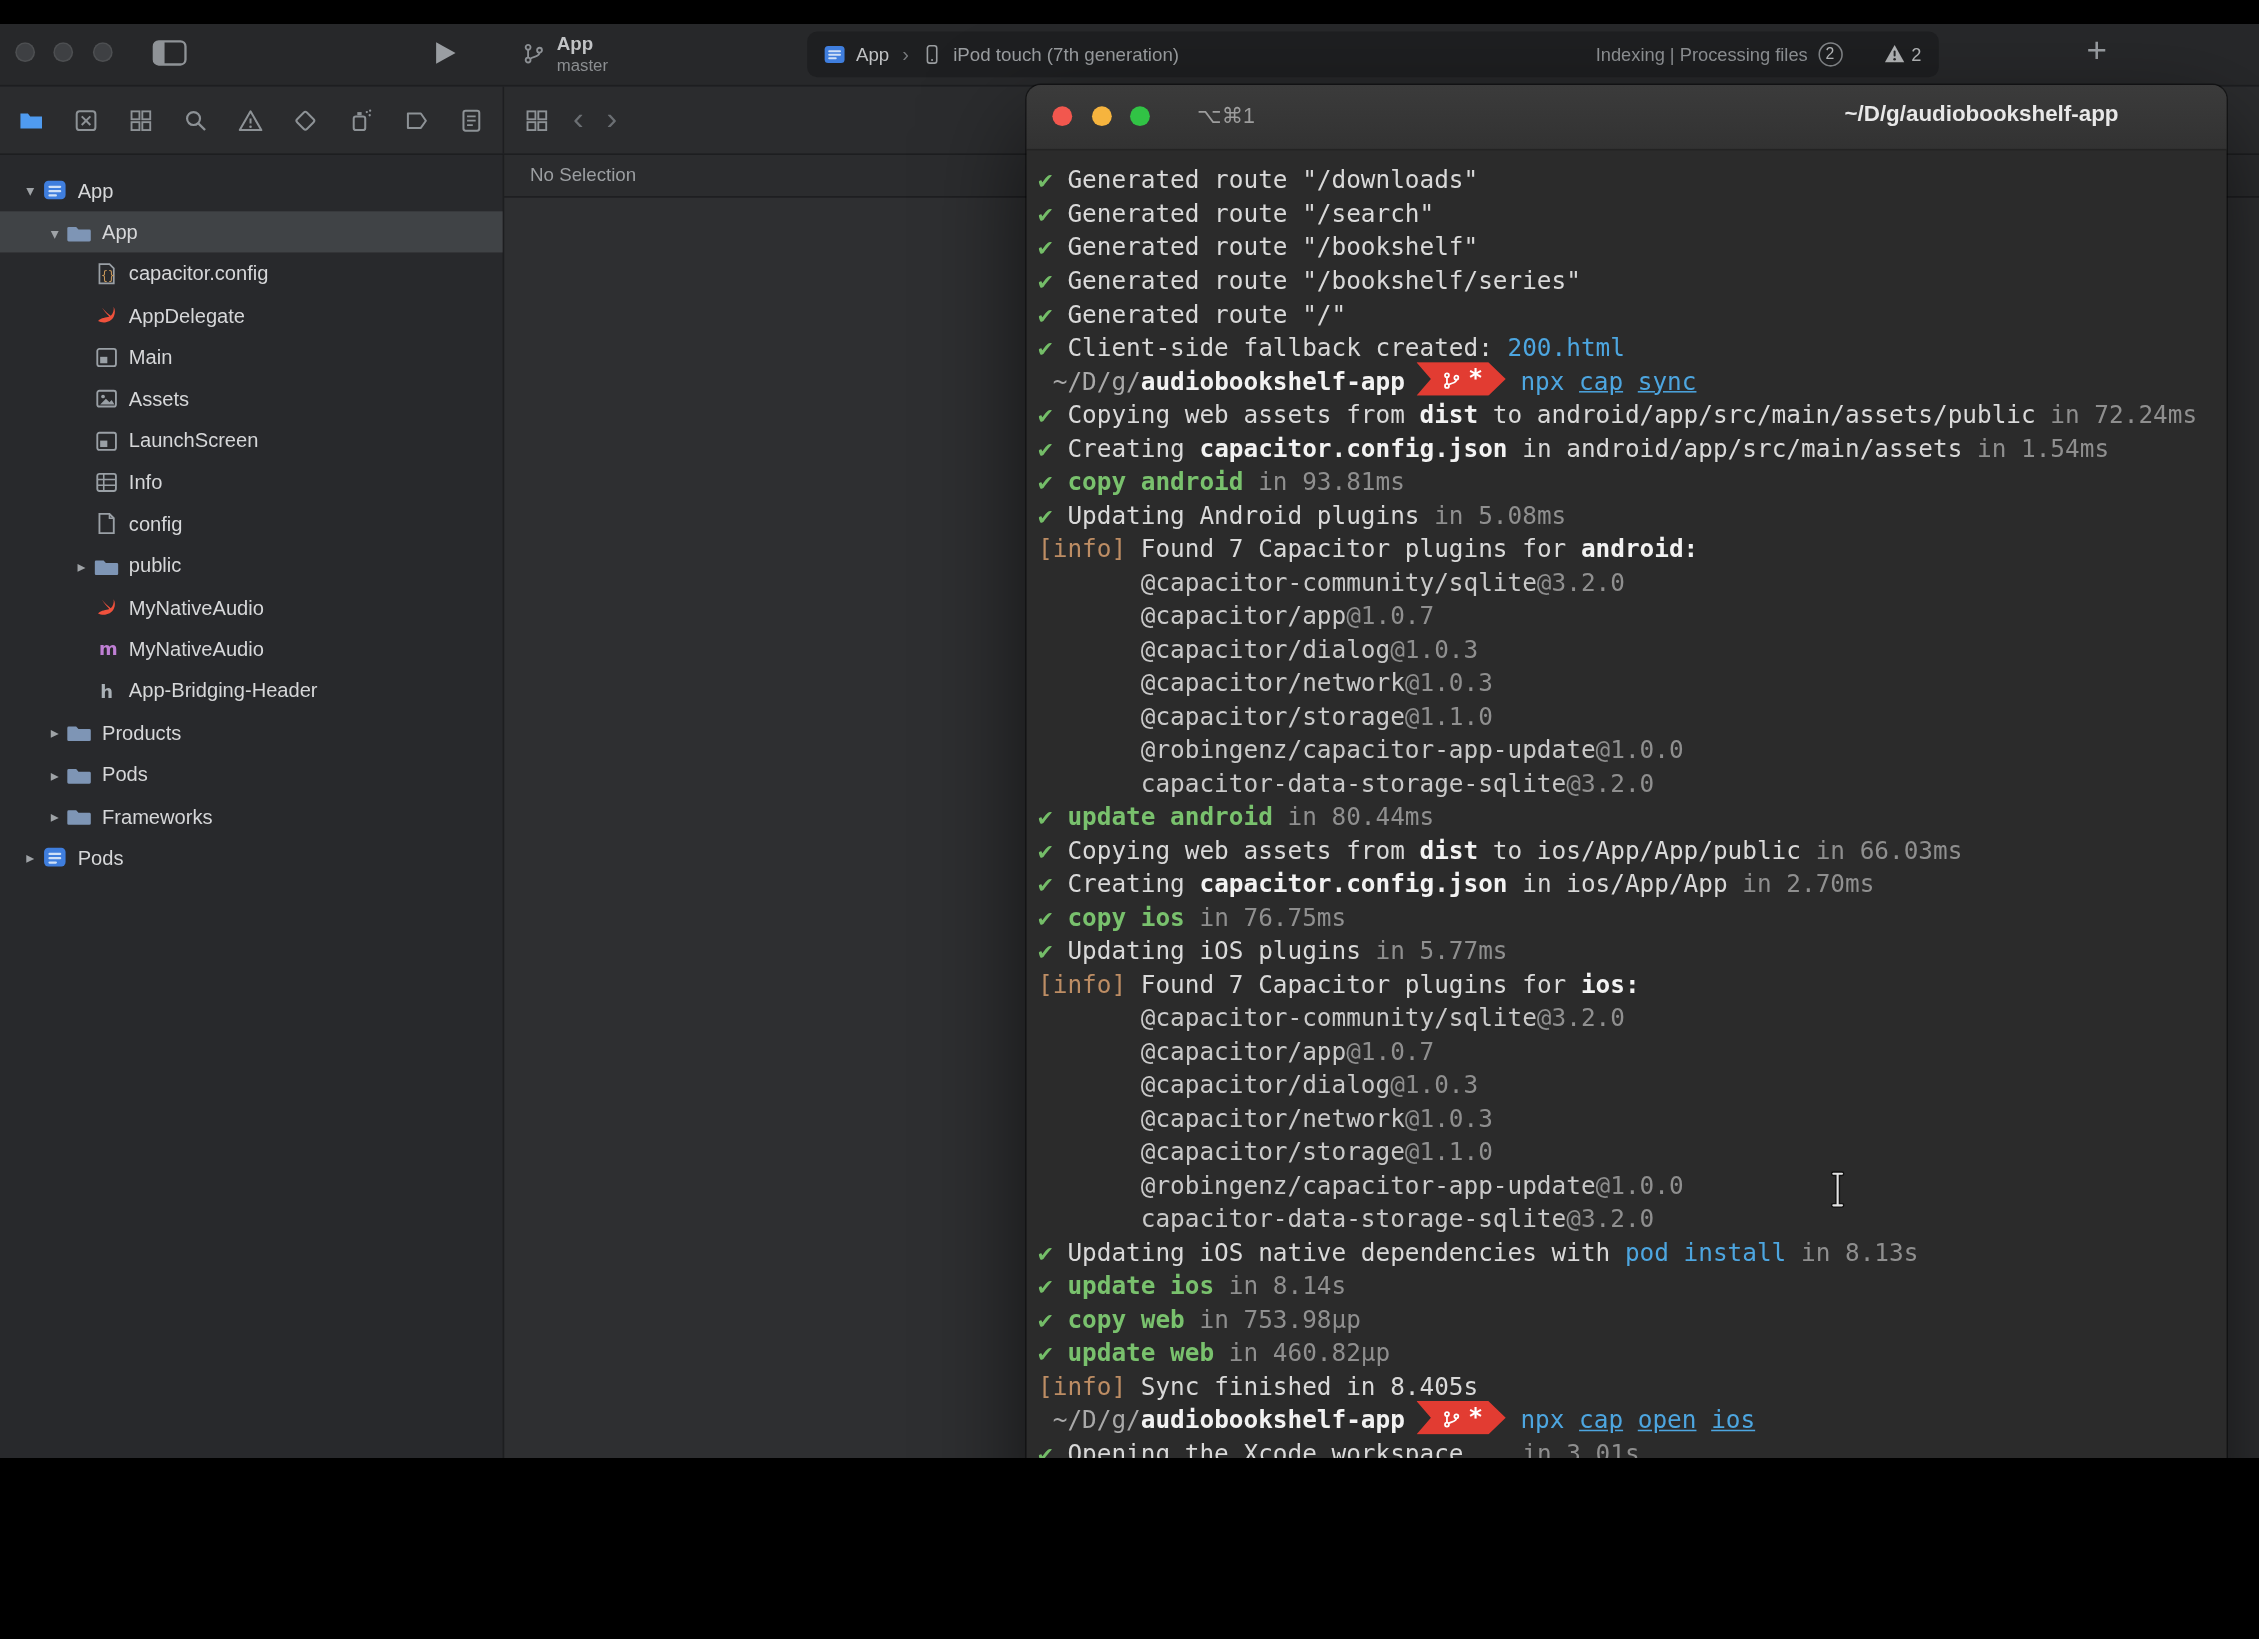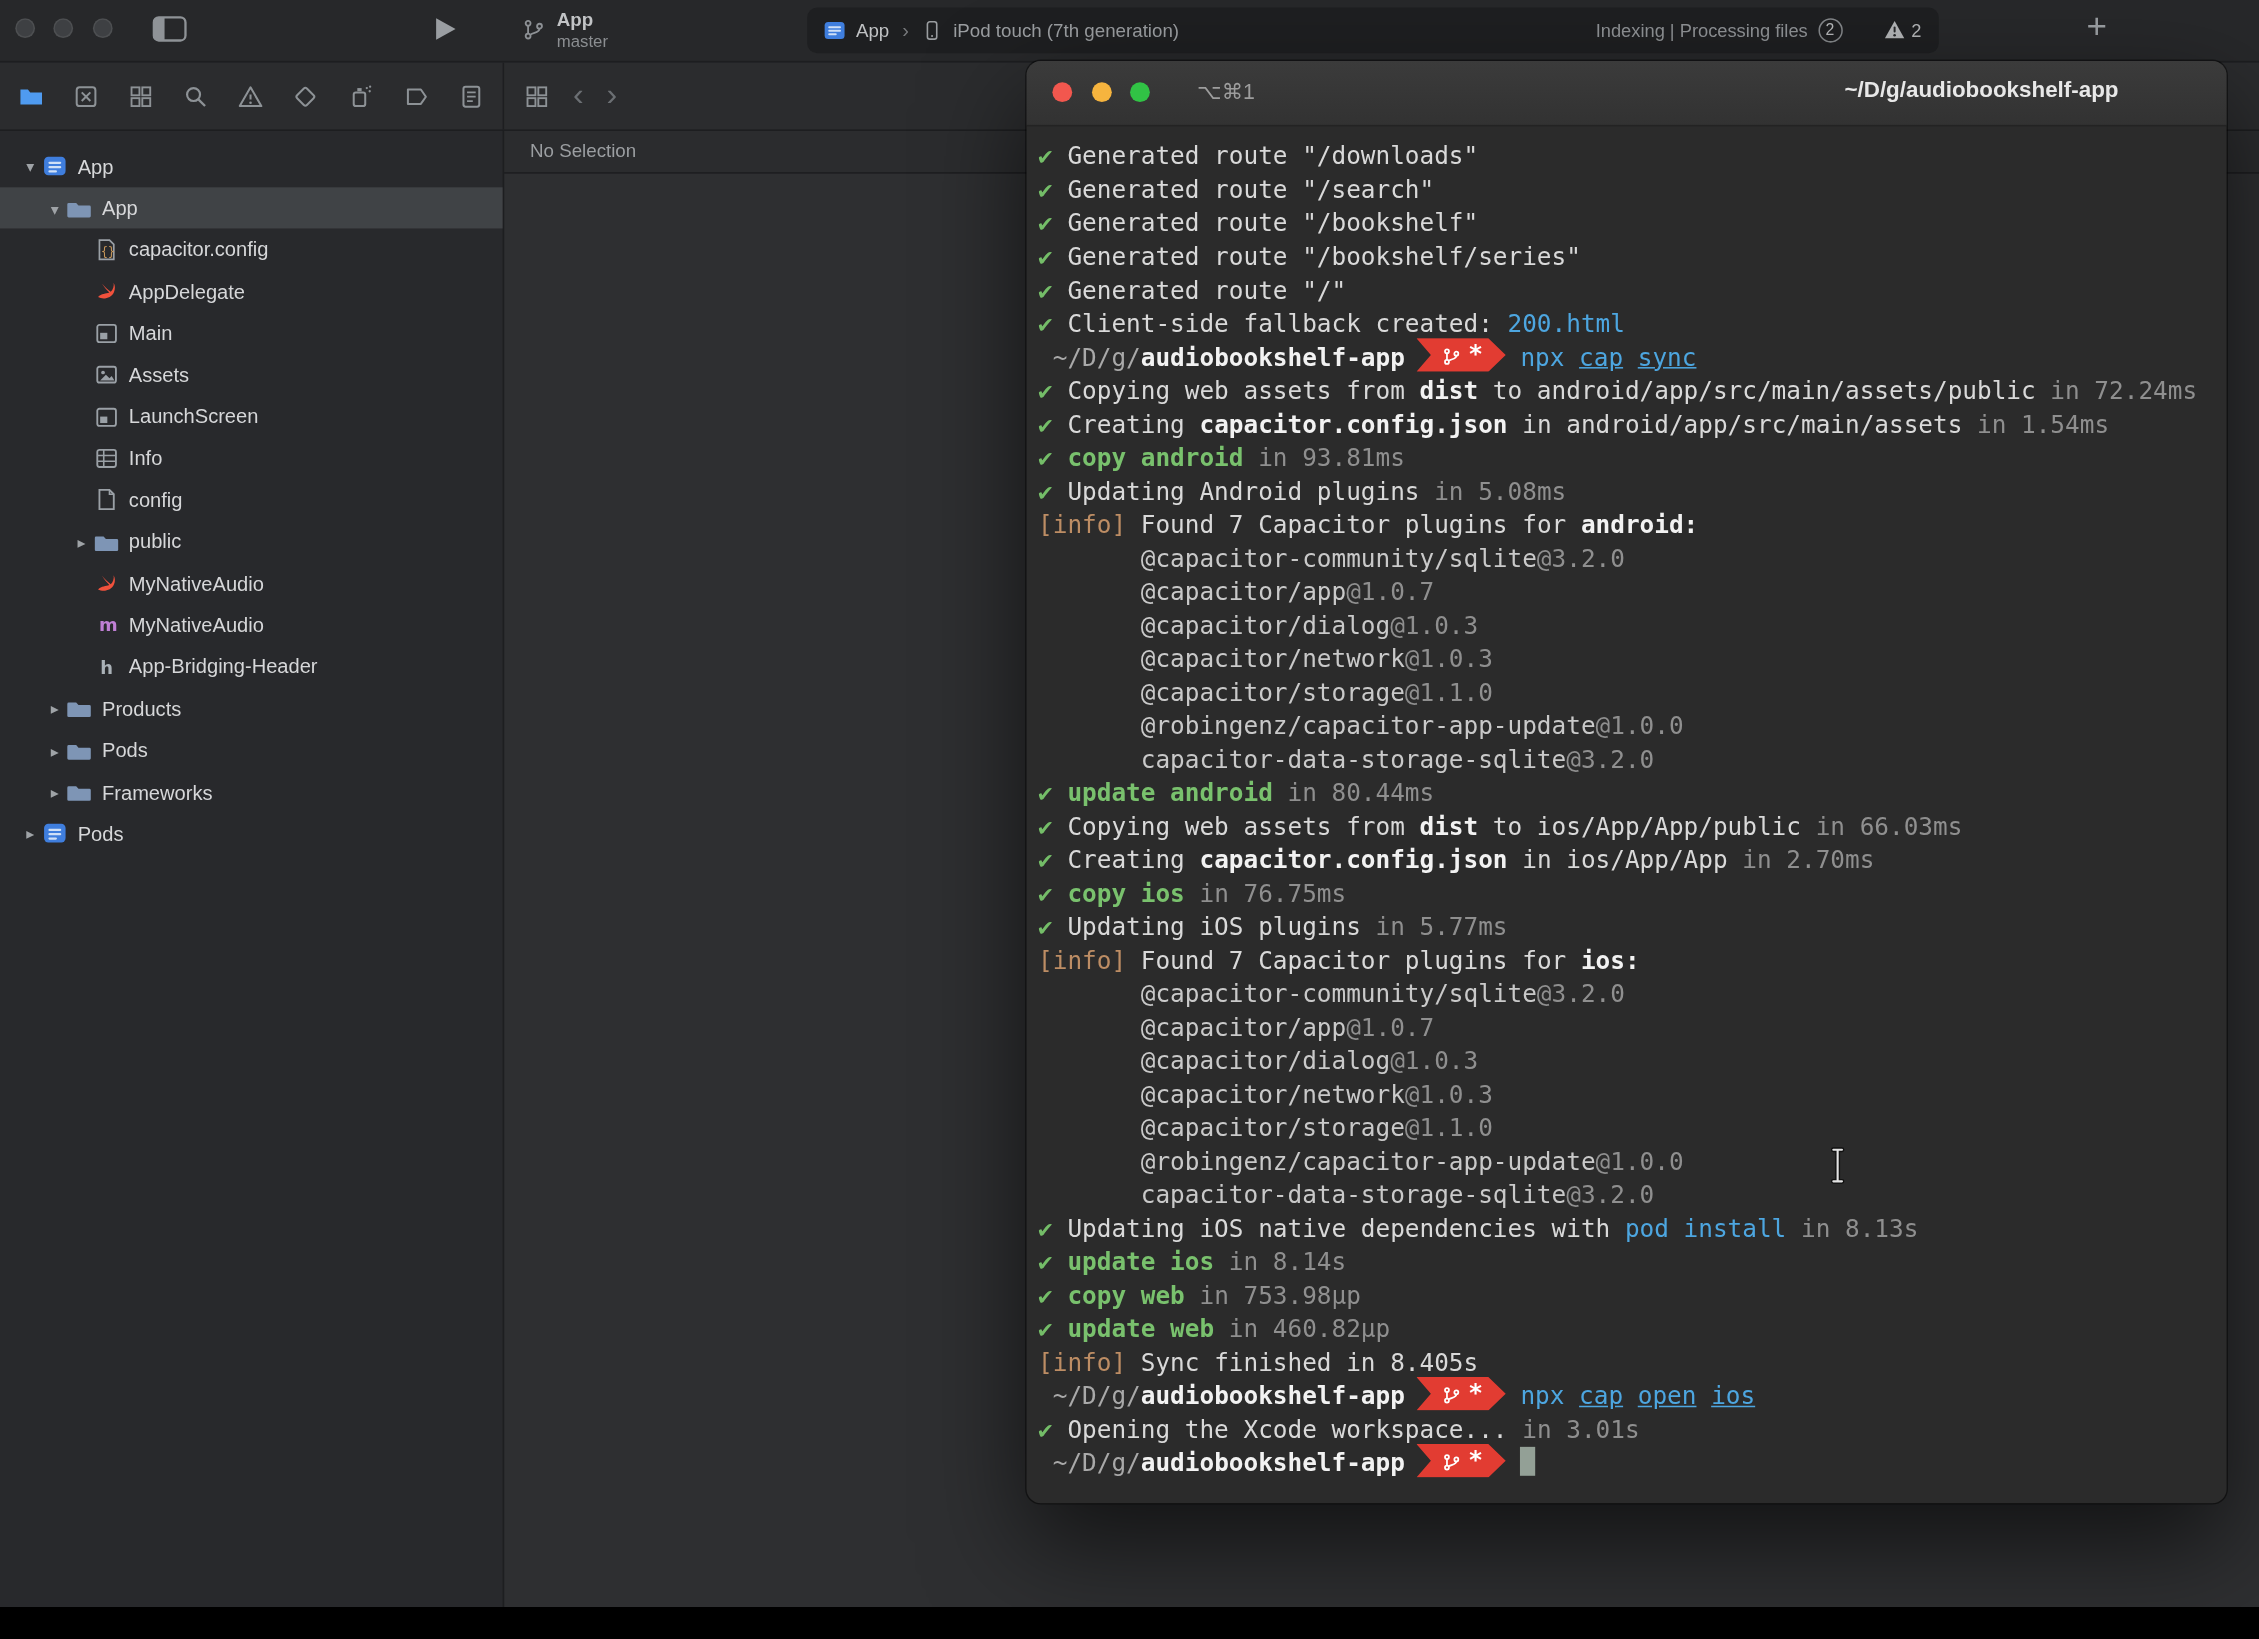--- a/index.html
+++ b/index.html
@@ -1,16 +1,16 @@
 <!DOCTYPE html>
 <html style="font-size:15px"><head>
 <meta charset="utf-8">
 <style>
   html,body{margin:0;padding:0;background:#000;}
-  .viewport{position:relative;width:2260px;height:1607px;overflow:hidden;background:#86efac;}
+  .viewport{position:relative;width:2260px;height:1434px;overflow:hidden;background:#86efac;margin-top:24px;}
   .stage{position:absolute;left:0;top:0;width:1484px;height:1076px;transform:scale(1.523);transform-origin:0 0;
          font-family:"Liberation Sans","DejaVu Sans",sans-serif;}
   :root{
     --div:#1d1e20; --toolbar:#27282a; --row2:#2b2c2e; --sidebar:#28292c; --editor:#2e2f31;
     --pill:#1e1f21; --sel:#404346; --icongray:#8d9296;
   }
   
   .xcode{position:absolute;inset:0;background:var(--editor);}
   .toolbar{position:relative;height:40px;background:var(--toolbar);border-bottom:0.9px solid var(--div);}
   .light{position:absolute;top:12.3px;width:13.2px;height:13.2px;border-radius:50%;background:#3e4043;border:0.9px solid rgba(255,255,255,.08);box-sizing:border-box;}

